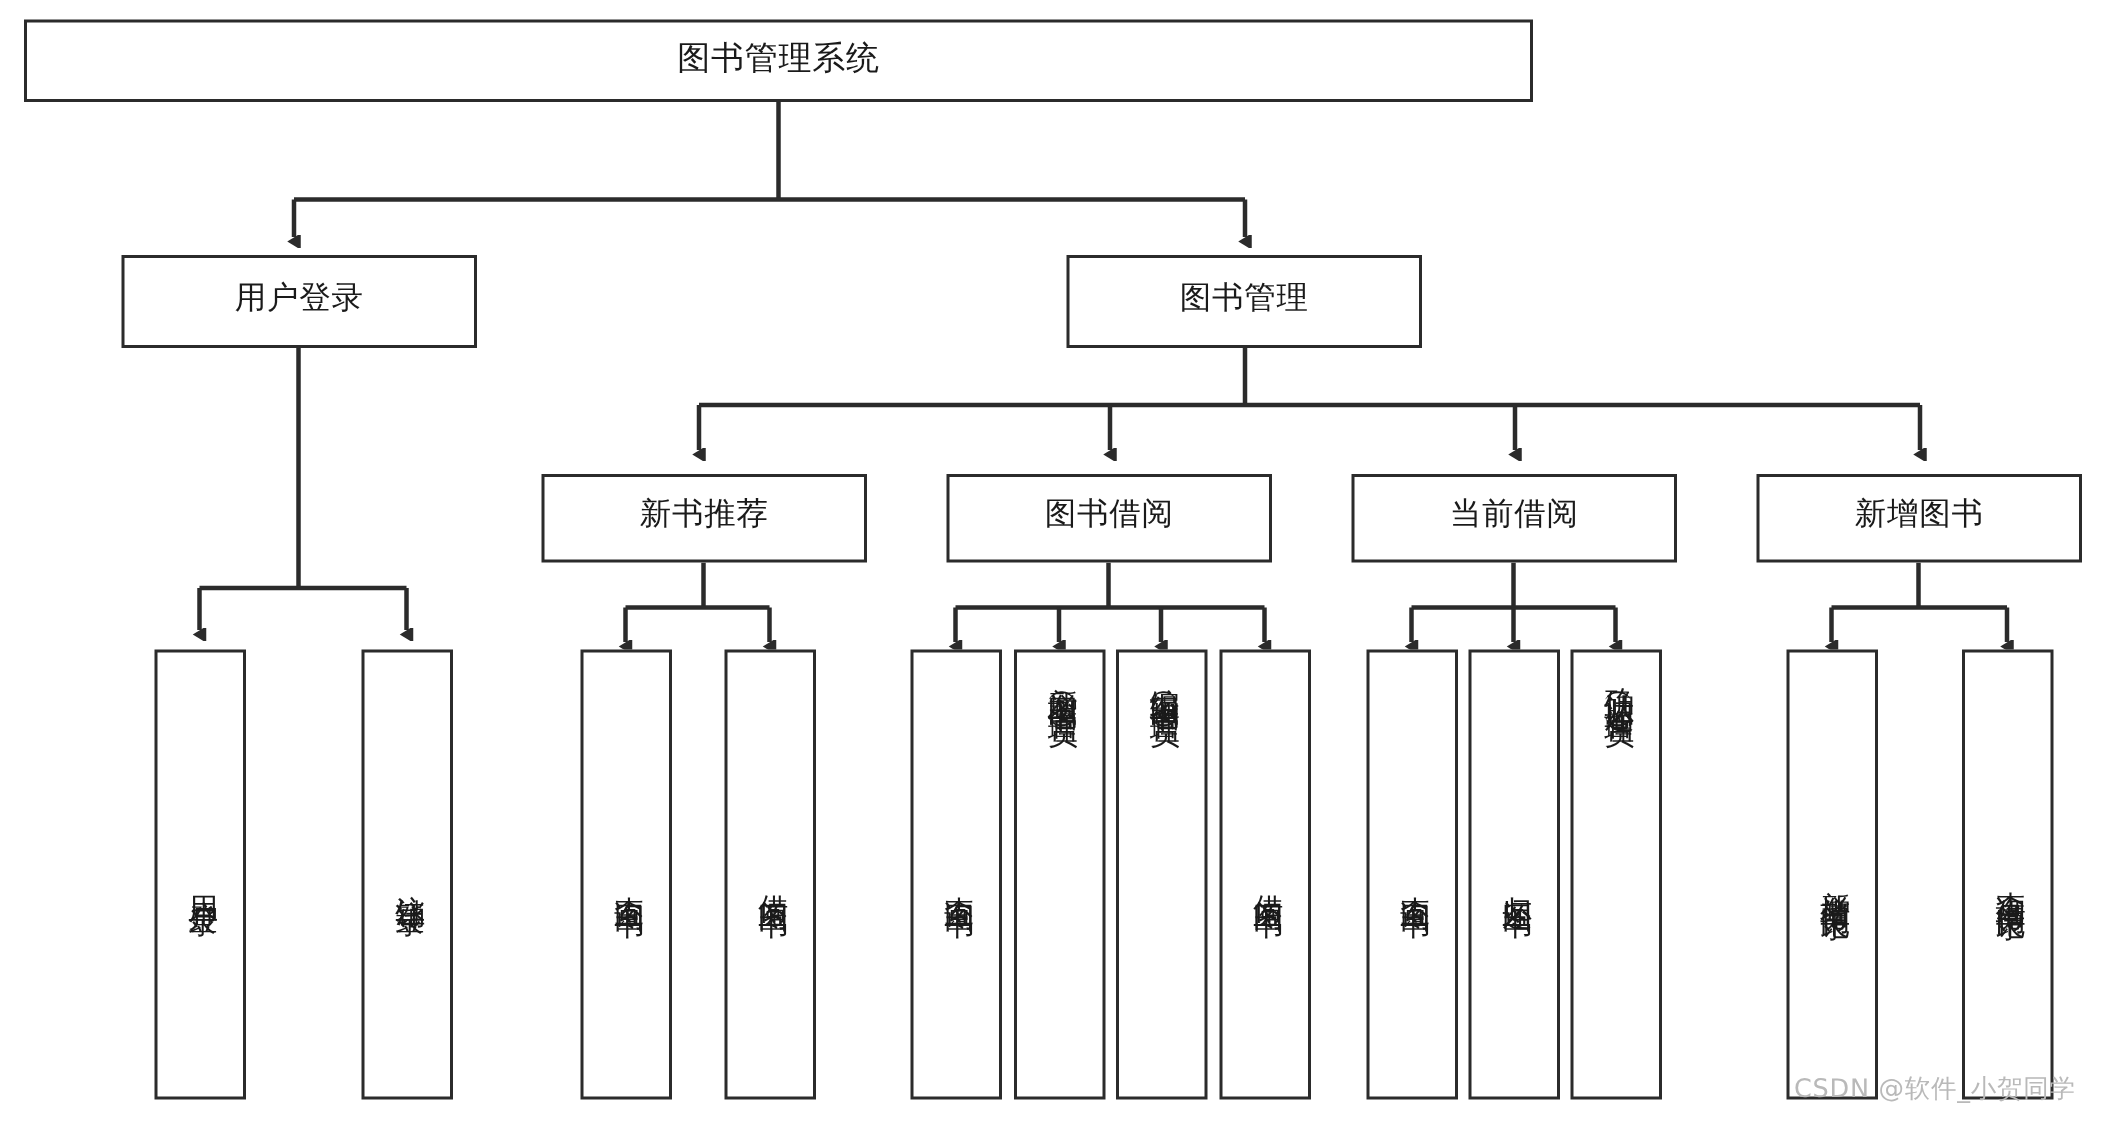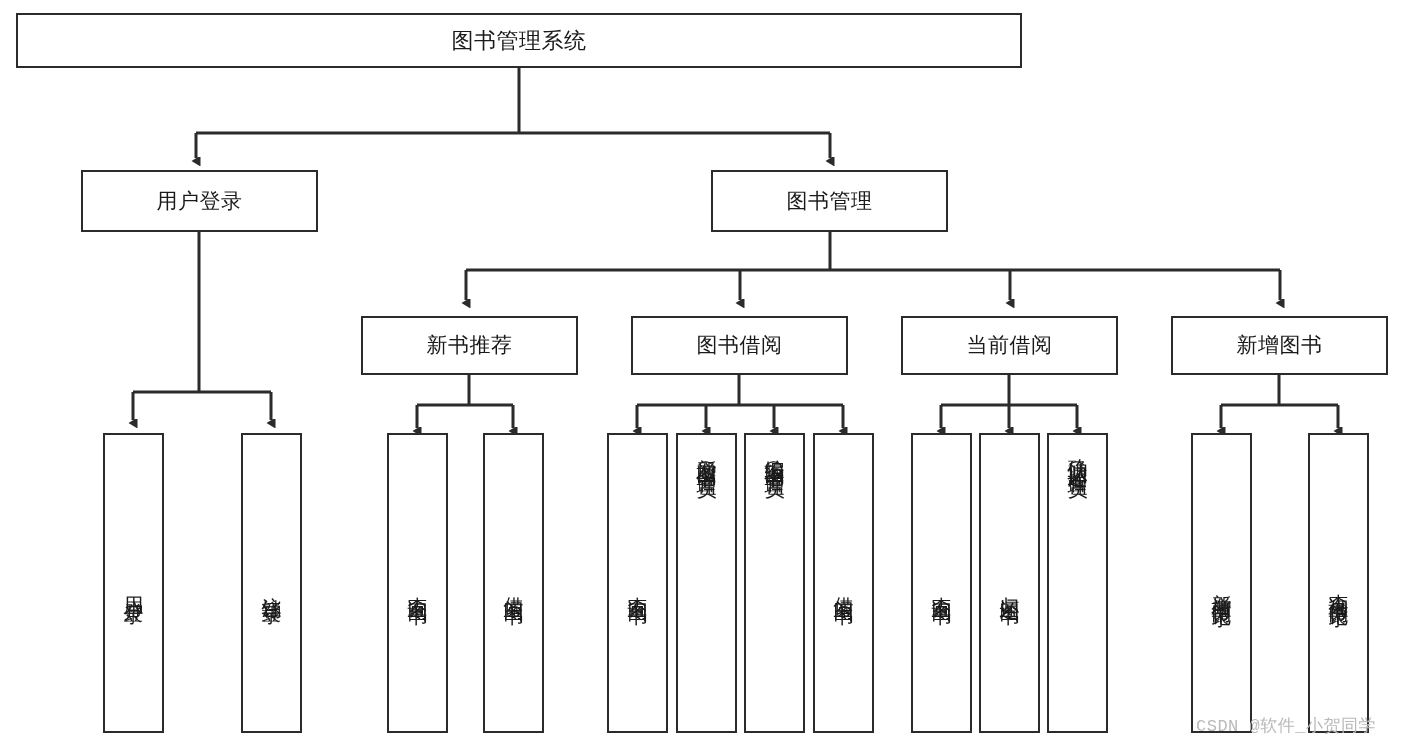--- a/index.html
+++ b/index.html
@@ -36,20 +36,21 @@
     display: flex;
     align-items: center;
     justify-content: center;
     color: #1a1a1a;
   }
   .node .lbl {
     display: block;
     text-align: left;
     line-height: 1.18;
     white-space: nowrap;
+    font-family: Liberation Mono, monospace;
   }
   
   .node.horiz .lbl {
     font-size: 21px;
     letter-spacing: 0.5px;
   }
   .node.root .lbl {
     font-size: 22px;
   }
   
@@ -68,21 +69,20 @@
   }
   .node.vert.mid .lbl {
     align-self: center;
   }
   .watermark {
     position: absolute;
     font-size: 17px;
     color: #b9b9b9;
     white-space: nowrap;
     letter-spacing: 0.5px;
-    font-family: Liberation Mono, monospace;
   }
 </style>
 </head>
 <body>
 
 <div id="canvas">
 
   <svg id="wires" viewBox="0 0 1405 747" xmlns="http://www.w3.org/2000/svg">
     <defs>
       <marker id="arrow" markerWidth="9" markerHeight="11" refX="1.5" refY="5.5" orient="auto" markerUnits="userSpaceOnUse">

